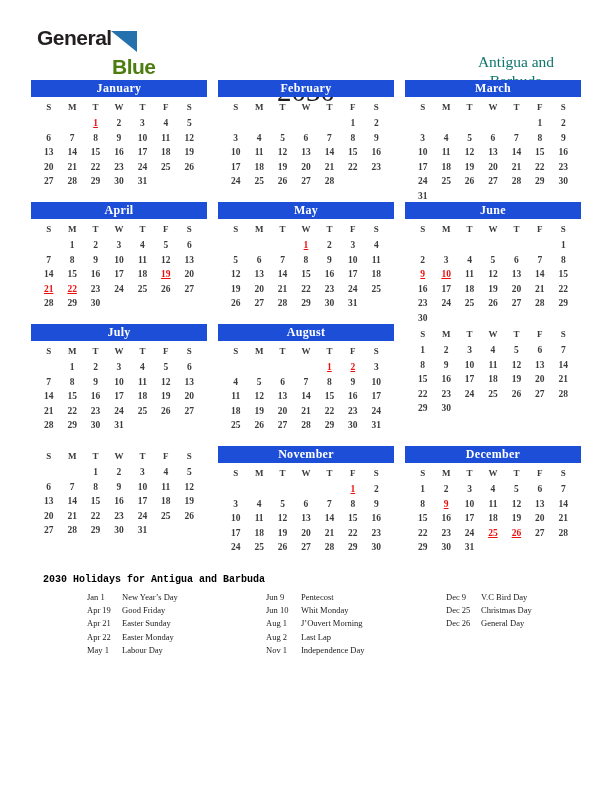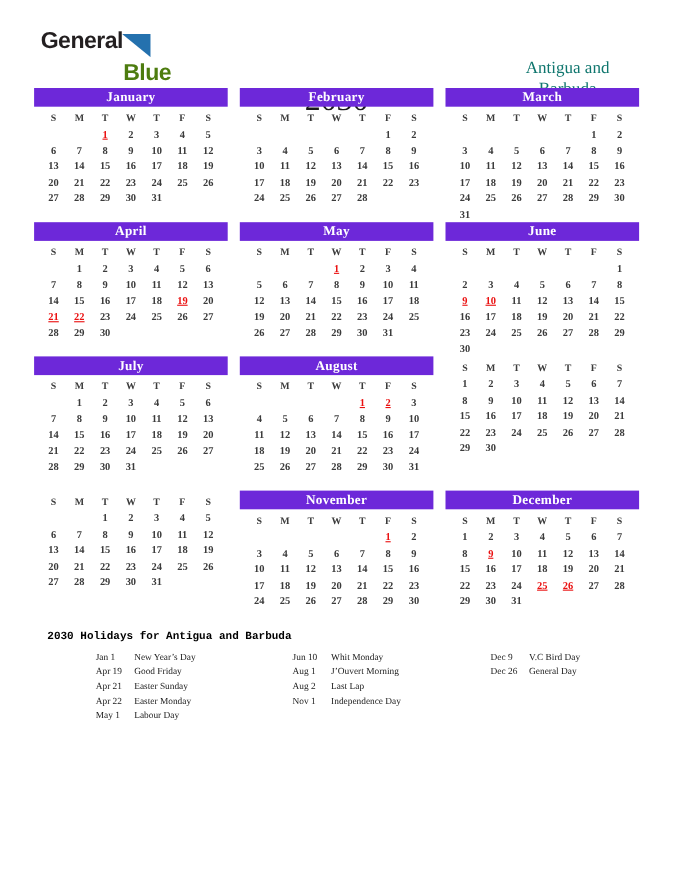--- a/index.html
+++ b/index.html
@@ -41,21 +41,21 @@
   .months {
     position:absolute; top:80px; left:31px;
     display:grid;
     grid-template-columns: repeat(3, 176px);
     column-gap: 11px;
     grid-auto-rows: 122px;
   }
   .month { width:176px; }
   .month-header {
     height:17px; line-height:17px;
-    background:#6d28d9;
+    background:#1d4ed8;
     color:#ffffff; text-align:center;
     font-size:12px; font-weight:bold; letter-spacing:0.3px;
   }
   .month-table {
     width: calc(100% - 12px);
     margin: 0 auto;
     border-collapse: collapse;
     table-layout: fixed;
   }
   .month-table th {
@@ -892,20 +892,24 @@
             <span class="holiday-date">Apr 22</span>
             <span class="holiday-name">Easter Monday</span>
           </div>
           <div class="holiday-entry">
             <span class="holiday-date">May 1</span>
             <span class="holiday-name">Labour Day</span>
           </div>
         </div>
         <div class="holiday-col">
           <div class="holiday-entry">
+            <span class="holiday-date">Jun 9</span>
+            <span class="holiday-name">Pentecost</span>
+          </div>
+          <div class="holiday-entry">
             <span class="holiday-date">Jun 10</span>
             <span class="holiday-name">Whit Monday</span>
           </div>
           <div class="holiday-entry">
             <span class="holiday-date">Aug 1</span>
             <span class="holiday-name">J’Ouvert Morning</span>
           </div>
           <div class="holiday-entry">
             <span class="holiday-date">Aug 2</span>
             <span class="holiday-name">Last Lap</span>
@@ -914,20 +918,24 @@
             <span class="holiday-date">Nov 1</span>
             <span class="holiday-name">Independence Day</span>
           </div>
         </div>
         <div class="holiday-col">
           <div class="holiday-entry">
             <span class="holiday-date">Dec 9</span>
             <span class="holiday-name">V.C Bird Day</span>
           </div>
           <div class="holiday-entry">
+            <span class="holiday-date">Dec 25</span>
+            <span class="holiday-name">Christmas Day</span>
+          </div>
+          <div class="holiday-entry">
             <span class="holiday-date">Dec 26</span>
             <span class="holiday-name">General Day</span>
           </div>
         </div>
       </div>
   </div>
 
 </div>
 
 </body></html>

